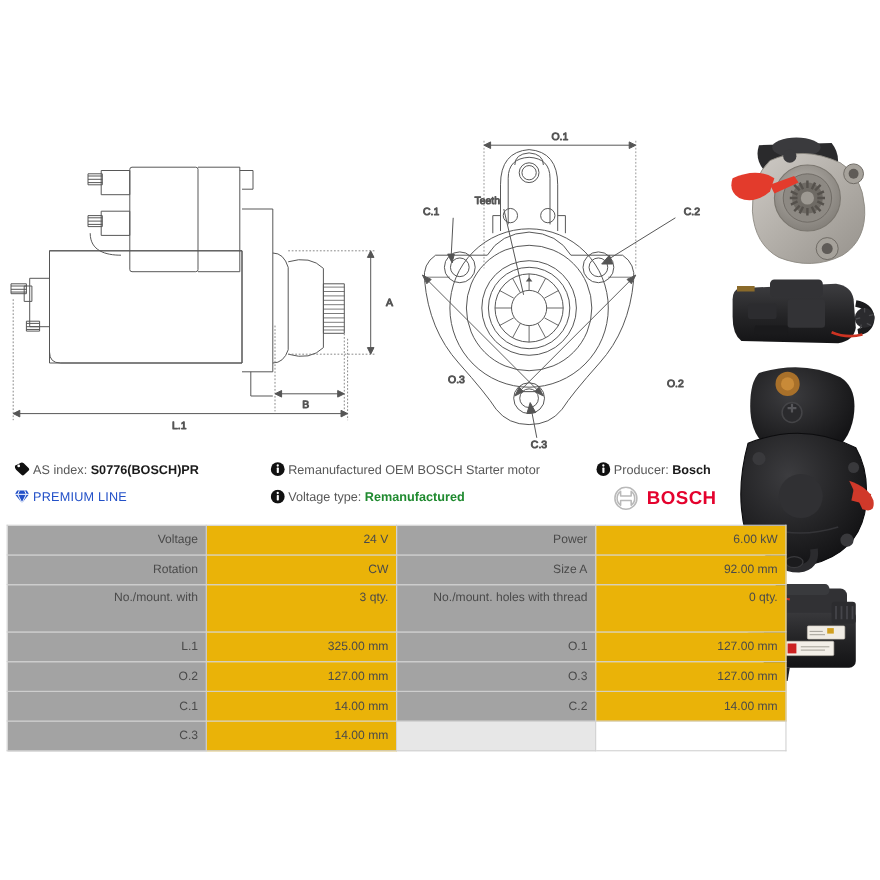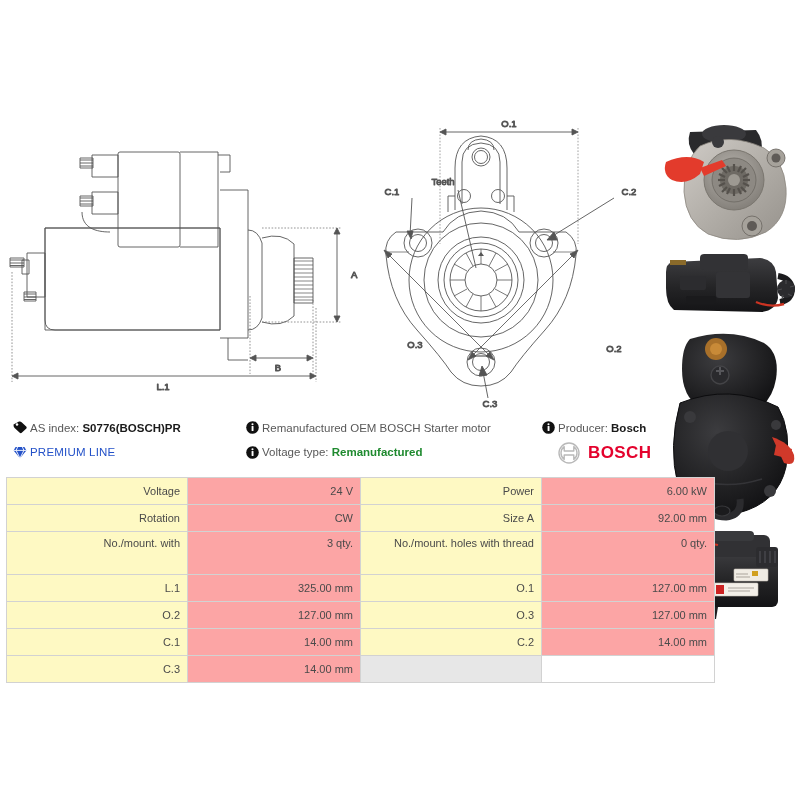--- a/index.html
+++ b/index.html
@@ -110,26 +110,26 @@
   }
   #spec-table td {
     border: 1px solid #d2d2d2;
     padding: 4px 7px 4px 7px;
     height: 18px;
     vertical-align: middle;
     color: #4a4a4a;
     line-height: 13px;
   }
   #spec-table td.k {
-    background: #fef9c3;
+    background: #a3a3a3;
     text-align: right;
     width: 166px;
   }
   #spec-table td.v {
-    background: #fca5a5;
+    background: #eab308;
     text-align: right;
     width: 158px;
   }
   #spec-table tr.tall td { height: 33px; }
   #spec-table tr.tall td.k { vertical-align: top; padding-top: 5px; }
   #spec-table tr.tall td.v { vertical-align: top; padding-top: 5px; }
   #spec-table td.empty-k { background: #e7e7e7; }
   #spec-table td.empty-v { background: #ffffff; }
 </style>
 </head>

